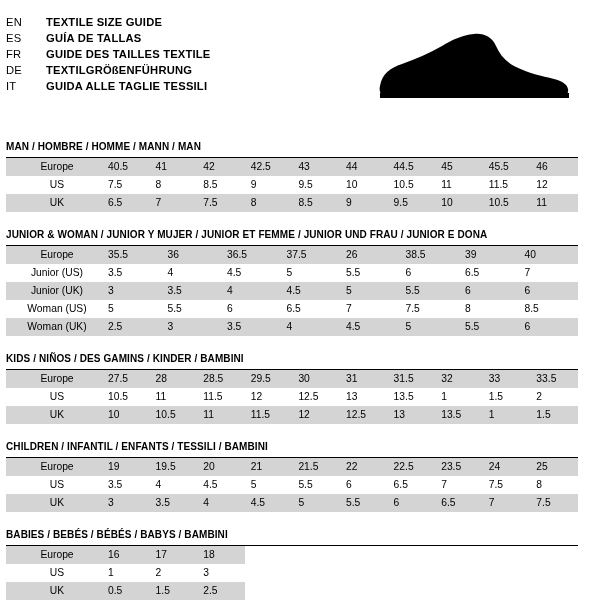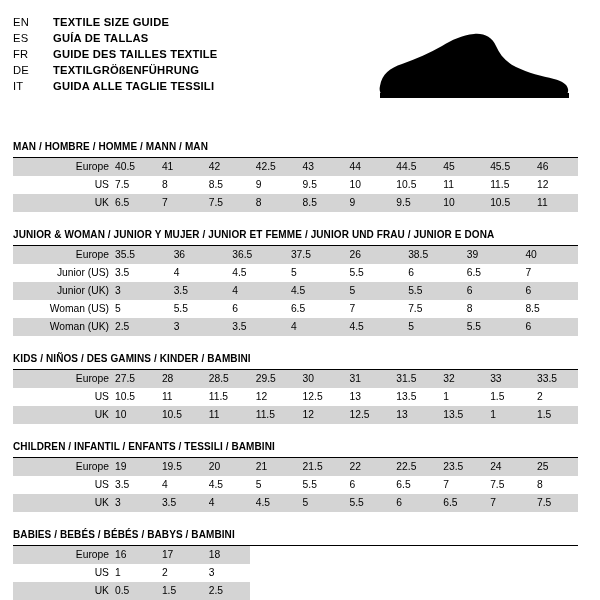--- a/index.html
+++ b/index.html
@@ -12,21 +12,21 @@
     background: #ffffff;
     font-family: "Liberation Sans", sans-serif;
     color: #000000;
     overflow: hidden;
   }
   .page {
     position: relative;
     width: 600px;
     height: 600px;
     box-sizing: border-box;
-    padding: 16px 22px 0 13px;
+    padding: 16px 22px 0 6px;
   }
 
   
   .header {
     position: relative;
     height: 94px;
   }
   .lang-table {
     border-collapse: collapse;
     font-size: 11.2px;
@@ -82,21 +82,21 @@
     padding: 3px 0 3px 6px;
     line-height: 12px;
     text-align: left;
     white-space: nowrap;
   }
   table.size tr.shaded td {
     background: #d4d4d4;
   }
   table.size td.rowlabel {
     width: 90px;
-    text-align: right;
+    text-align: center;
   }
   table.size.babies td.rowlabel { width: 90px; }
 
   
   .babies-shade td.shadecell { background: #d4d4d4; }
 </style>
 </head>
 <body>
 
 <div class="page">

